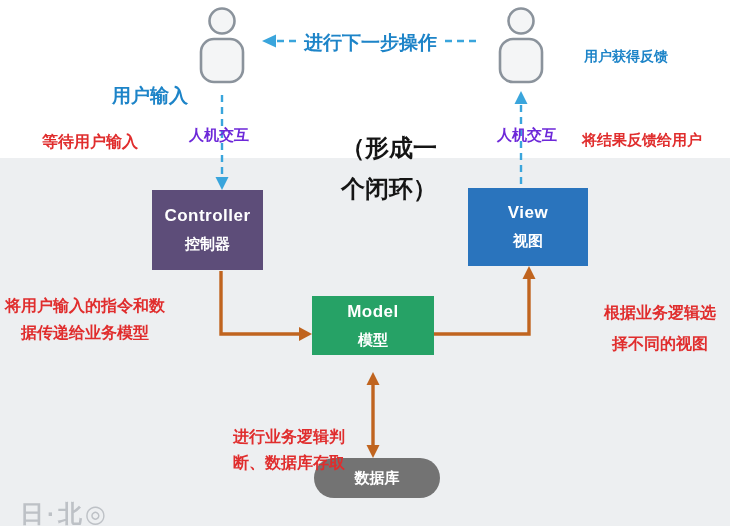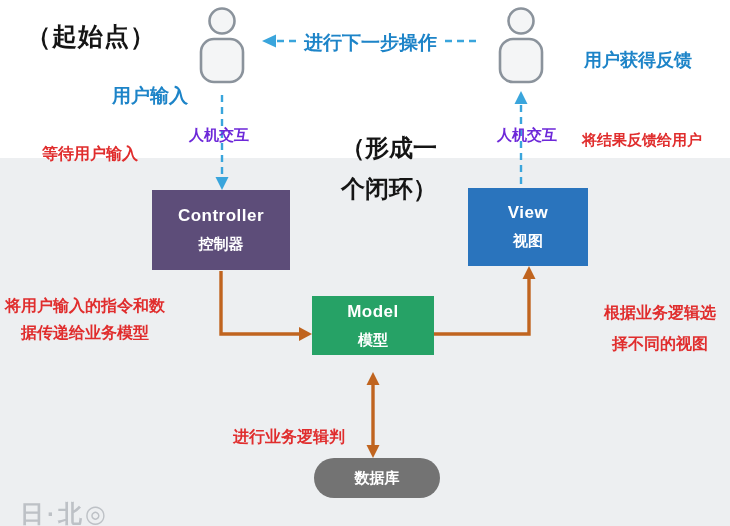--- a/index.html
+++ b/index.html
@@ -8,31 +8,31 @@
     font-family:"Liberation Sans","DejaVu Sans",sans-serif;
   }
   .panel{position:absolute;left:0;top:158px;width:730px;height:368px;background:#edeff1;}
   .overlay{position:absolute;left:0;top:0;width:730px;height:526px;z-index:1;}
   .abs{position:absolute;z-index:2;}
   .blue{color:#1d84c8;font-weight:bold;}
   .red{color:#e02d2d;font-weight:bold;font-size:16px;}
   .black-note{color:#6d28d9;font-weight:600;font-size:15px;}
   .start-point{left:26px;top:20px;font-size:25px;font-weight:bold;color:#151515;letter-spacing:1px;}
   .next-step{left:298px;top:30px;font-size:19px;background:#ffffff;padding:0 6px;}
-  .user-feedback{left:584px;top:48px;font-size:18px;}
+  .user-feedback{left:584px;top:48px;font-size:14px;}
   .user-input{left:112px;top:83px;font-size:19px;}
-  .wait-input{left:42px;top:144px;text-align:right;}
+  .wait-input{left:42px;top:132px;text-align:right;}
   .hci-left{left:189px;top:126px;}
   .hci-right{left:497px;top:126px;}
   .feedback-user{left:582px;top:131px;font-size:15px;}
   .loop-label{left:324px;top:127px;width:130px;text-align:center;font-size:24px;font-weight:bold;color:#151515;line-height:41px;}
   .box{position:absolute;z-index:2;color:#fff;display:flex;flex-direction:column;align-items:center;justify-content:center;gap:9px;}
   .box .t{font-weight:bold;font-size:17px;letter-spacing:.5px;}
   .box .s{font-size:15px;font-weight:bold;}
-  .box-controller{left:152px;top:190px;width:138px;height:80px;background:#5d4d79;}
+  .box-controller{left:152px;top:190px;width:111px;height:80px;background:#5d4d79;}
   .box-view{left:468px;top:188px;width:120px;height:78px;background:#2a74bd;}
   .box-model{left:312px;top:296px;width:122px;height:59px;background:#26a266;}
   .box-database{left:314px;top:458px;width:126px;height:40px;background:#737373;border-radius:22px;}
   .note-left{left:2px;top:292px;width:166px;text-align:center;line-height:27px;}
   .note-right{left:597px;top:297px;width:126px;text-align:center;line-height:31px;}
   .note-center{left:228px;top:386px;width:122px;text-align:center;line-height:26px;margin-top:38px;}
   .person{position:absolute;z-index:2;}
   .watermark{left:20px;top:498px;font-size:24px;font-weight:bold;color:#aeb2b8;opacity:.75;
     letter-spacing:3px;filter:blur(.6px);z-index:3;}
 </style>
@@ -67,21 +67,20 @@
 
   <svg class="person" style="left:194px;top:6px" width="56" height="78" viewBox="0 0 56 78">
     <circle cx="28" cy="15" r="12.5" fill="#f4f5f6" stroke="#8b939c" stroke-width="2.6"></circle>
     <rect x="7" y="33" width="42" height="43" rx="13" fill="#f4f5f6" stroke="#8b939c" stroke-width="2.6"></rect>
   </svg>
   <svg class="person" style="left:493px;top:6px" width="56" height="78" viewBox="0 0 56 78">
     <circle cx="28" cy="15" r="12.5" fill="#f4f5f6" stroke="#8b939c" stroke-width="2.6"></circle>
     <rect x="7" y="33" width="42" height="43" rx="13" fill="#f4f5f6" stroke="#8b939c" stroke-width="2.6"></rect>
   </svg>
 
-  <div class="abs start-point">（起始点）</div>
   <div class="abs blue next-step">进行下一步操作</div>
   <div class="abs blue user-feedback">用户获得反馈</div>
   <div class="abs blue user-input">用户输入</div>
   <div class="abs red wait-input">等待用户输入</div>
   <div class="abs black-note hci-left">人机交互</div>
   <div class="abs black-note hci-right">人机交互</div>
   <div class="abs red feedback-user">将结果反馈给用户</div>
 
   <div class="abs loop-label">
     <div>（形成一</div>
@@ -107,17 +106,18 @@
   <div class="abs red note-left">
     <div>将用户输入的指令和数</div>
     <div>据传递给业务模型</div>
   </div>
   <div class="abs red note-right">
     <div>根据业务逻辑选</div>
     <div>择不同的视图</div>
   </div>
   <div class="abs red note-center">
     <div>进行业务逻辑判</div>
+    <div>断、数据库存取</div>
   </div>
 
   <div class="abs watermark">日·北◎</div>
 
 </div>
 
 </body></html>

